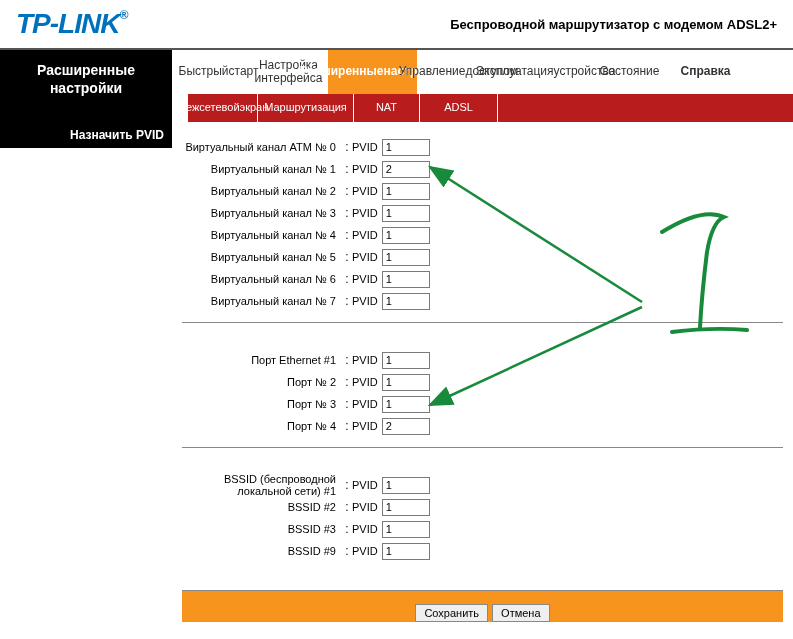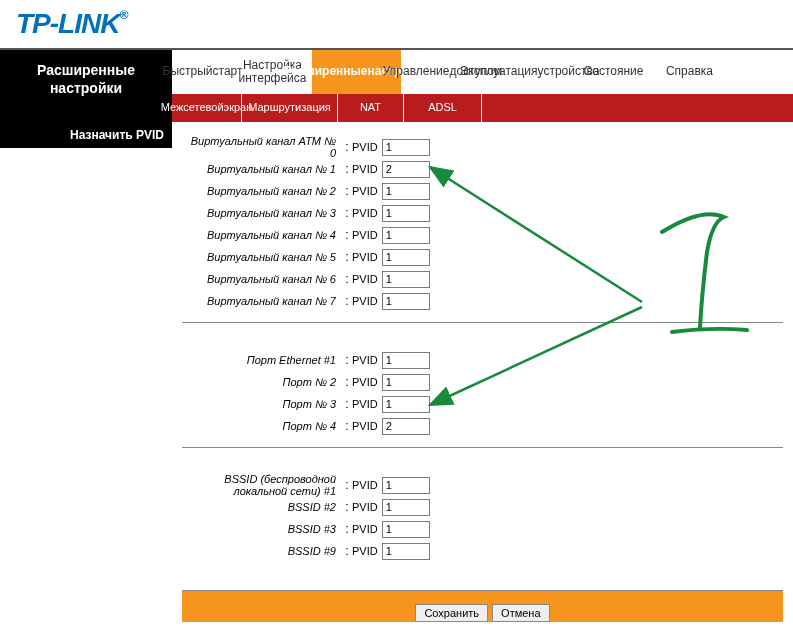--- a/index.html
+++ b/index.html
@@ -40,21 +40,21 @@
     width: 172px;
     background: #000;
     color: #fff;
     font-weight: bold;
     font-size: 14px;
     text-align: center;
     padding: 12px 4px;
     line-height: 1.25;
   }
   .nav-right { flex: 1; }
-  .nav-row1, .nav-row2 { display: flex; }
+  .nav-row1, .nav-row2 { display: flex; margin-left: 16px; }
   .nav-row1 .tab {
     padding: 8px 6px;
     font-size: 12px;
     text-align: center;
     color: #333;
     border-right: 1px solid #fff;
     cursor: pointer;
     line-height: 1.1;
     display: flex;
     align-items: center;
@@ -109,21 +109,20 @@
     display: flex;
     align-items: center;
     height: 22px;
   }
   .row .label {
     width: 160px;
     text-align: right;
     font-size: 11px;
     padding-right: 6px;
     line-height: 1.1;
-    font-style: italic;
   }
   .row .colon { width: 10px; text-align: center; }
   .row .pvid-label { font-size: 11px; padding-right: 4px; }
   .row input[type=text] {
     width: 48px;
     height: 17px;
     font-size: 11px;
     padding: 1px 3px;
     border: 1px solid #7a7a7a;
   }
@@ -154,20 +153,21 @@
     pointer-events: none;
   }
 </style>
 </head>
 <body>
 
 <div class="header">
   <div class="logo">
     <span>TP-LINK</span><sup>®</sup>
   </div>
+  <div class="product">Беспроводной маршрутизатор с модемом ADSL2+</div>
 </div>
 
 <div class="nav">
   <div class="nav-left">
     <div>Расширенные</div>
     <div>настройки</div>
   </div>
   <div class="nav-right">
     <div class="nav-row1" id="nav-row1">
         <div class="tab" style="width: 62px;">
@@ -186,21 +186,21 @@
           <div>Управление</div>
           <div>доступом</div>
         </div>
         <div class="tab" style="width: 92px;">
           <div>Эксплуатация</div>
           <div>устройства</div>
         </div>
         <div class="tab" style="width: 76px;">
           <div>Состояние</div>
         </div>
-        <div class="tab" style="width: 76px;">
+        <div class="tab" style="width: 76px; font-weight: bold;">
           <div>Справка</div>
         </div>
       </div>
     <div class="nav-row2" id="nav-row2">
         <div class="subtab" style="width: 70px;">
           <div>Межсетевой</div>
           <div>экран</div>
         </div>
         <div class="subtab" style="width: 96px;">
           <div>Маршрутизация</div>

